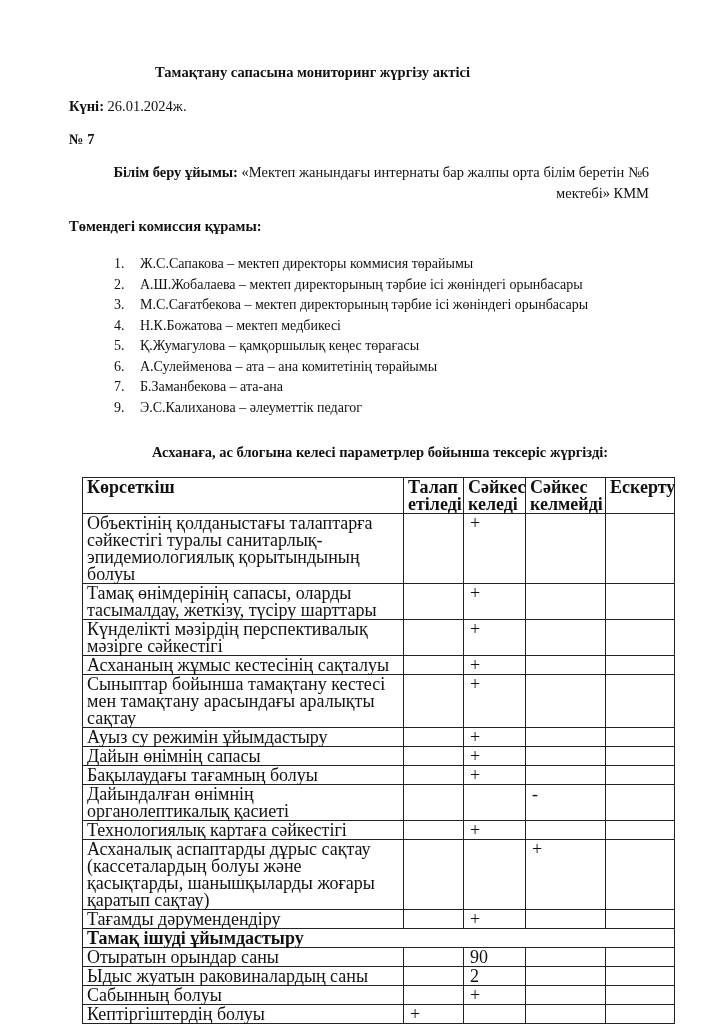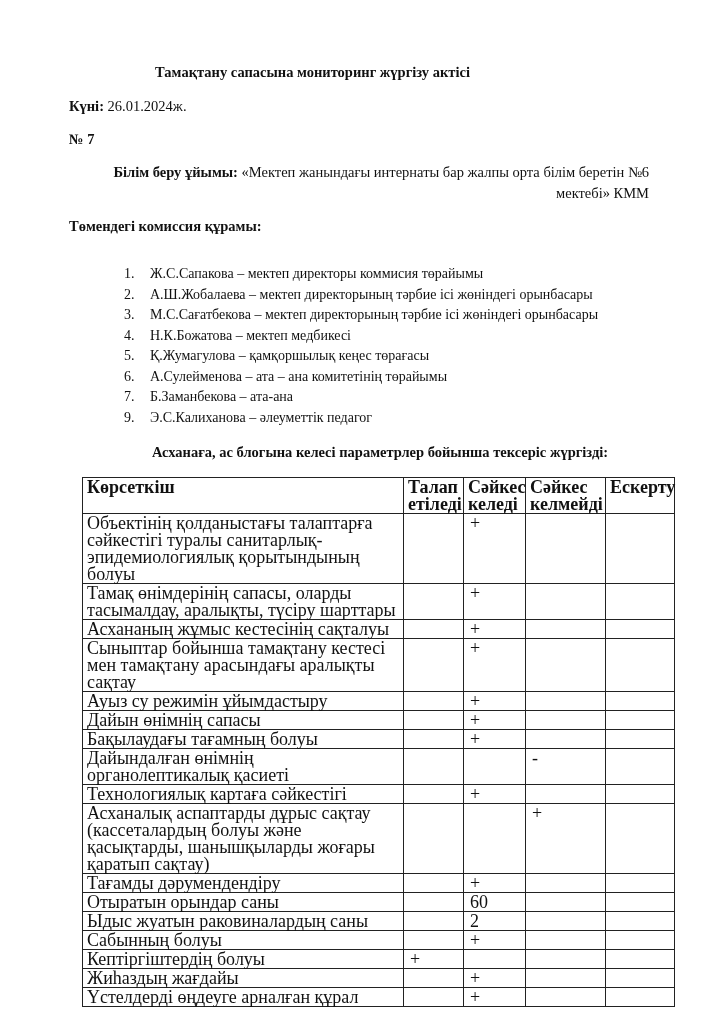--- a/index.html
+++ b/index.html
@@ -5,21 +5,21 @@
     html, body { margin: 0; padding: 0; }
     body {
       width: 711px; height: 1024px; background: #ffffff; position: relative; overflow: hidden;
       font-family: "Liberation Serif", "DejaVu Serif", serif; color: #111; font-size: 14px;
     }
     .page { position: absolute; left: 0; top: 0; width: 711px; height: 1024px; }
     .title { position: absolute; left: 0; width: 625px; top: 64px; text-align: center; font-weight: bold; font-size: 14.5px; }
     .line { position: absolute; left: 69px; font-size: 14.5px; }
     .b { font-weight: bold; }
     .org { top: 162px; width: 580px; line-height: 21px; text-align: right; }
-    ol.members { position: absolute; left: 108px; top: 248px; margin: 16px; padding: 0; list-style: none; font-size: 14px; }
+    ol.members { position: absolute; left: 108px; top: 248px; margin: 6px; padding: 0; list-style: none; font-size: 14px; }
     ol.members li { height: 20.5px; line-height: 20.5px; white-space: nowrap; }
     ol.members .num { display: inline-block; width: 26px; }
     .subtitle { position: absolute; left: 0; width: 760px; top: 444px; text-align: center; font-weight: bold; font-size: 14.5px; }
     table.check {
       position: absolute; left: 82px; top: 477px; border-collapse: collapse; width: 592px; table-layout: fixed;
       font-size: 18px; line-height: 17px;
     }
     table.check td, table.check th { border: 1px solid #222; vertical-align: top; padding: 1px 4px 0 4px; text-align: left; }
     table.check th { font-weight: bold; height: 33px; }
     table.check td.mark { padding-left: 6px; }
@@ -78,21 +78,28 @@
     </thead>
     <tbody id="tbody">
         <tr>
           <td>Объектінің қолданыстағы талаптарға сәйкестігі туралы санитарлық-эпидемиологиялық қорытындының болуы</td>
           <td class="mark"></td>
           <td class="mark">+</td>
           <td class="mark"></td>
           <td class="mark"></td>
         </tr>
         <tr>
-          <td>Тамақ өнімдерінің сапасы, оларды тасымалдау, аралықты, түсіру шарттары</td>
+          <td>Тамақ өнімдерінің сапасы, оларды тасымалдау, жеткізу, түсіру шарттары</td>
+          <td class="mark"></td>
+          <td class="mark">+</td>
+          <td class="mark"></td>
+          <td class="mark"></td>
+        </tr>
+        <tr>
+          <td>Күнделікті мәзірдің перспективалық мәзірге сәйкестігі</td>
           <td class="mark"></td>
           <td class="mark">+</td>
           <td class="mark"></td>
           <td class="mark"></td>
         </tr>
         <tr>
           <td>Асхананың жұмыс кестесінің сақталуы</td>
           <td class="mark"></td>
           <td class="mark">+</td>
           <td class="mark"></td>
@@ -147,24 +154,27 @@
           <td class="mark">+</td>
           <td class="mark"></td>
         </tr>
         <tr>
           <td>Тағамды дәрумендендіру</td>
           <td class="mark"></td>
           <td class="mark">+</td>
           <td class="mark"></td>
           <td class="mark"></td>
         </tr>
+        <tr class="section">
+          <td colspan="5">Тамақ ішуді ұйымдастыру</td>
+        </tr>
         <tr>
           <td>Отыратын орындар саны</td>
           <td class="mark"></td>
-          <td class="mark">60</td>
+          <td class="mark">90</td>
           <td class="mark"></td>
           <td class="mark"></td>
         </tr>
         <tr>
           <td>Ыдыс жуатын раковиналардың саны</td>
           <td class="mark"></td>
           <td class="mark">2</td>
           <td class="mark"></td>
           <td class="mark"></td>
         </tr>

